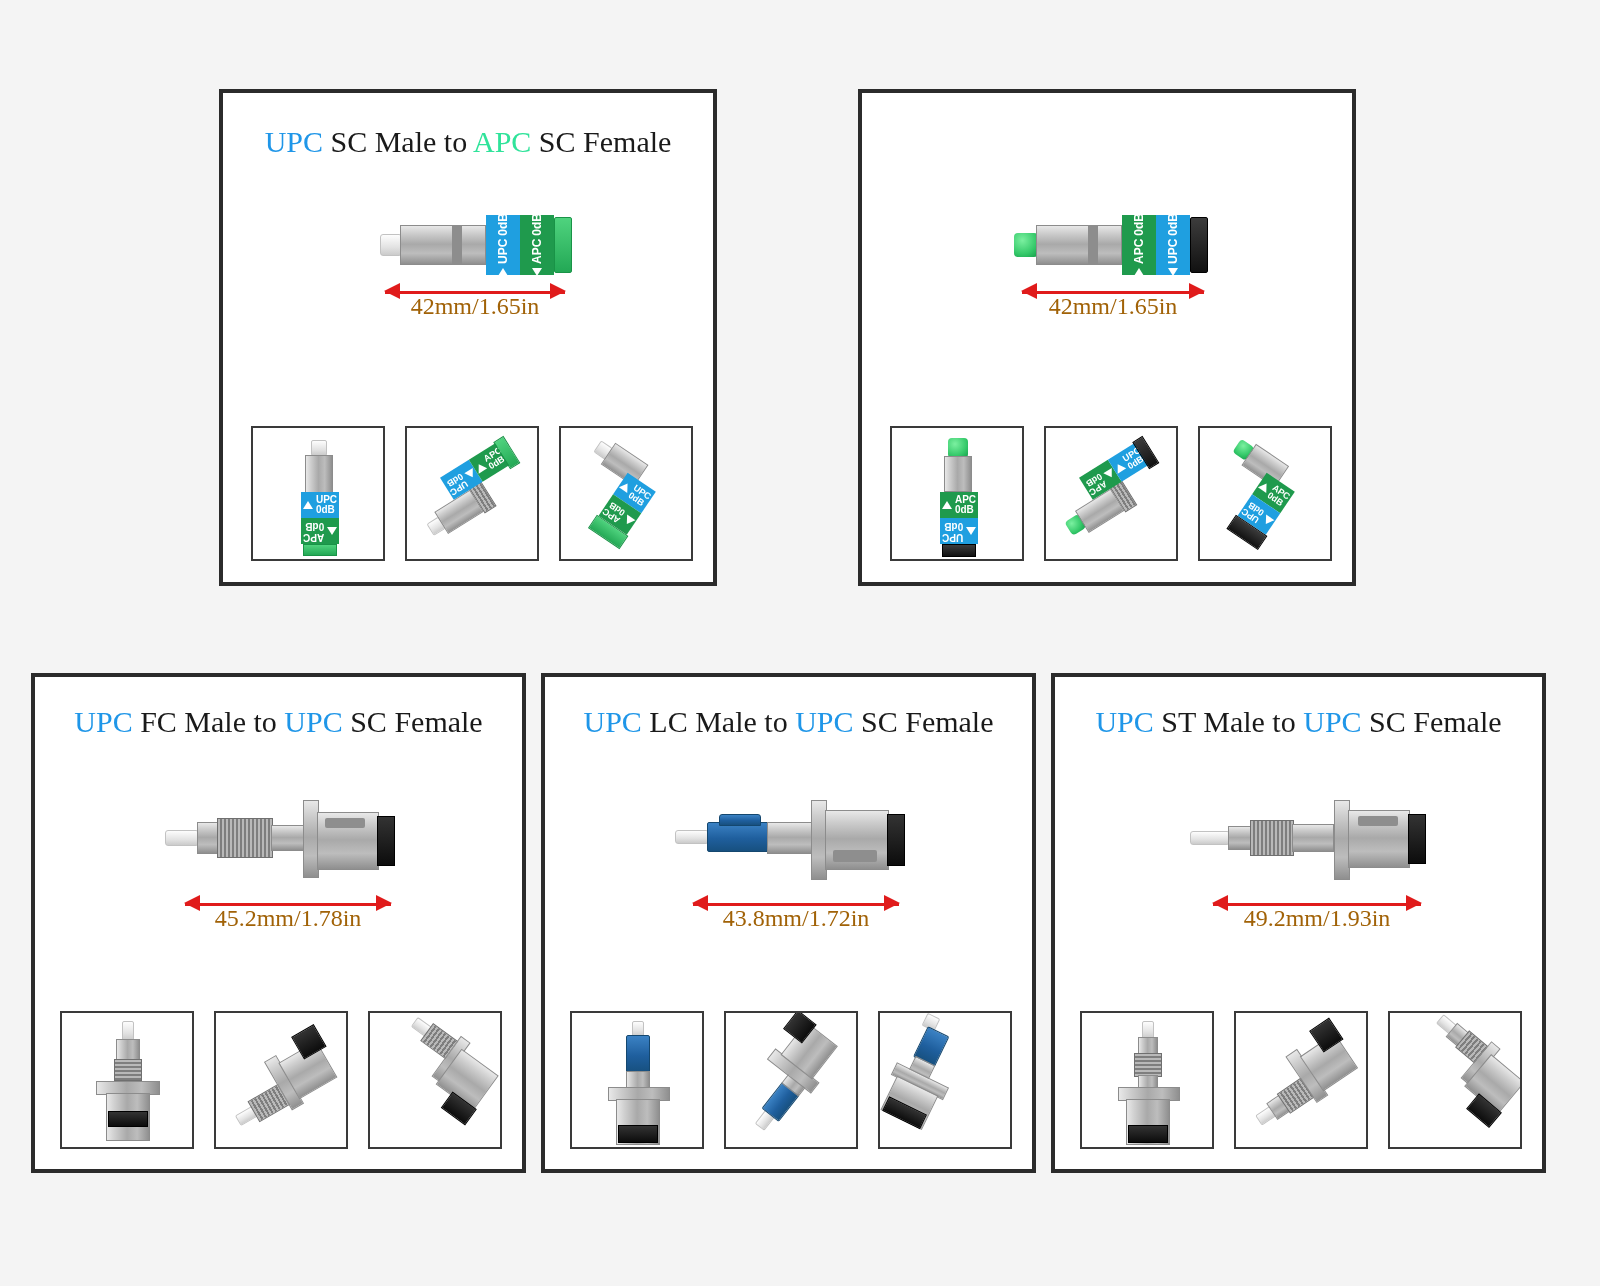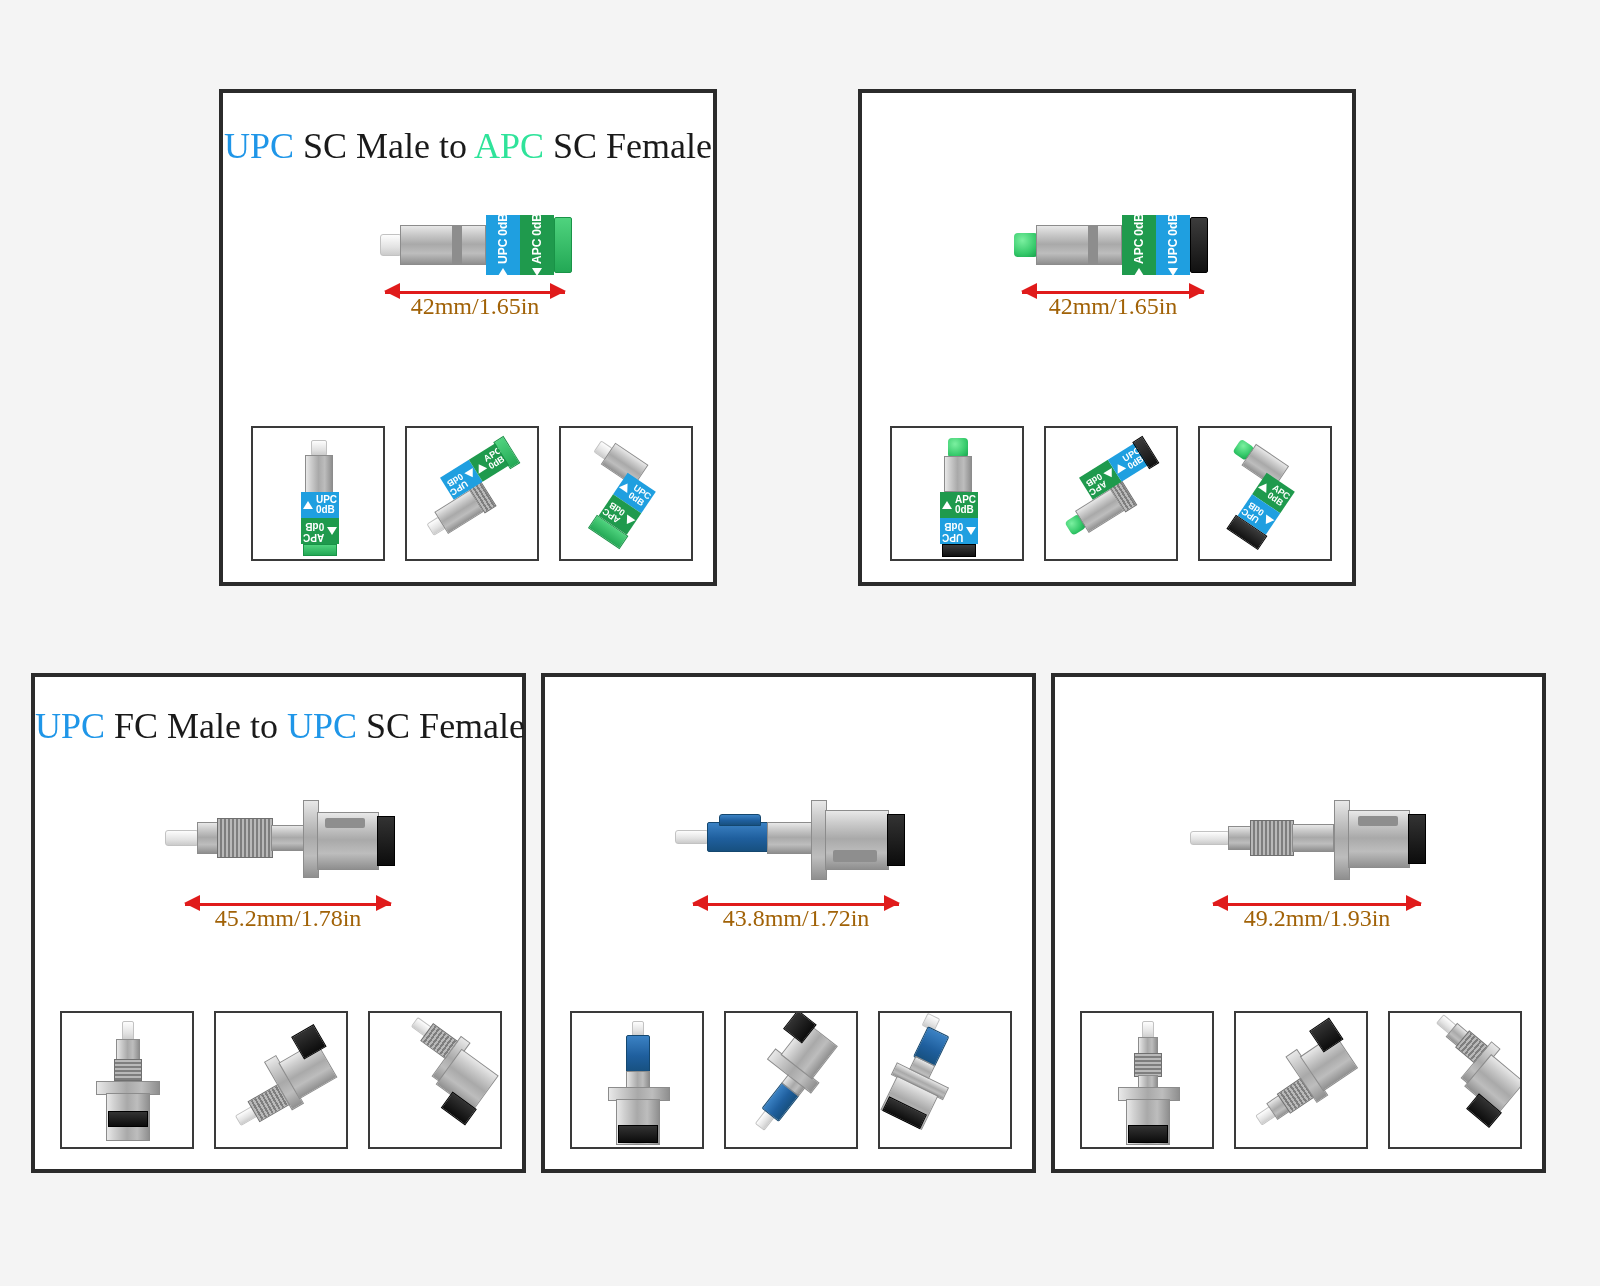--- a/index.html
+++ b/index.html
@@ -12,21 +12,21 @@
   }
   .page { position: relative; width: 1600px; height: 1286px; background:#f4f4f4; }
 
   .panel {
     position: absolute;
     background: #ffffff;
     border: 4px solid #2b2b2b;
   }
   .panel-title {
     text-align: center;
-    font-size: 36px;
+    font-size: 30px;
     color: #1a1a1a;
     white-space: nowrap;
     font-family: "Liberation Serif", serif;
   }
   .t-upc { color: #1f96e8; }
   .t-apc { color: #2fe39a; }
 
   
   .hero { position: absolute; }
 
@@ -371,20 +371,23 @@
           <div class="cn knurl" style="left:18px;top:10px;width:34px;height:22px;"></div>
           <div class="cn metal" style="left:48px;top:4px;width:12px;height:50px;"></div>
           <div class="cn metal" style="left:56px;top:14px;width:46px;height:44px;"></div>
           <div class="cn sc-body-black" style="left:74px;top:54px;width:30px;height:20px;"></div>
         </div>
       </div>
     </div>
   </div>
 
   <div class="panel" style="left:541px; top:673px; width:495px; height:500px;">
+    <div class="panel-title" style="margin-top:28px;">
+      <span class="t-upc">UPC</span><span> LC Male to </span><span class="t-upc">UPC</span><span> SC Female</span>
+    </div>
 
     <div class="hero" style="left:130px; top:115px; width:240px; height:90px;">
       <div class="cn ferrule-white" style="left:0px; top:38px; width:34px; height:14px; border-radius:3px;"></div>
       <div class="cn lc-blue" style="left:32px; top:30px; width:62px; height:30px;"></div>
       <div class="cn lc-blue" style="left:44px; top:22px; width:42px; height:12px; border-radius:3px 3px 0 0;"></div>
       <div class="cn metal" style="left:92px; top:30px; width:46px; height:32px;"></div>
       <div class="cn metal" style="left:136px; top:8px; width:16px; height:80px;"></div>
       <div class="cn metal" style="left:150px; top:18px; width:64px; height:60px;"></div>
       <div class="cn" style="left:158px; top:58px; width:44px; height:12px; background:#8e8e8e; border-radius:2px;"></div>
       <div class="cn sc-body-black" style="left:212px; top:22px; width:18px; height:52px;"></div>
@@ -425,20 +428,23 @@
           <div class="cn metal" style="left:14px;top:48px;width:22px;height:18px;"></div>
           <div class="cn metal" style="left:0px;top:62px;width:58px;height:14px;"></div>
           <div class="cn metal" style="left:6px;top:74px;width:46px;height:38px;"></div>
           <div class="cn sc-body-black" style="left:8px;top:96px;width:42px;height:16px;"></div>
         </div>
       </div>
     </div>
   </div>
 
   <div class="panel" style="left:1051px; top:673px; width:495px; height:500px;">
+    <div class="panel-title" style="margin-top:28px;">
+      <span class="t-upc">UPC</span><span> ST Male to </span><span class="t-upc">UPC</span><span> SC Female</span>
+    </div>
 
     <div class="hero" style="left:135px; top:115px; width:250px; height:90px;">
       <div class="cn ferrule-white" style="left:0px; top:39px; width:40px; height:14px; border-radius:3px;"></div>
       <div class="cn metal" style="left:38px; top:34px; width:24px; height:24px;"></div>
       <div class="cn knurl" style="left:60px; top:28px; width:44px; height:36px;"></div>
       <div class="cn metal" style="left:102px; top:32px; width:42px; height:28px;"></div>
       <div class="cn metal" style="left:144px; top:8px; width:16px; height:80px;"></div>
       <div class="cn metal" style="left:158px; top:18px; width:62px; height:58px;"></div>
       <div class="cn" style="left:168px; top:24px; width:40px; height:10px; background:#8e8e8e; border-radius:2px;"></div>
       <div class="cn sc-body-black" style="left:218px; top:22px; width:18px; height:50px;"></div>

